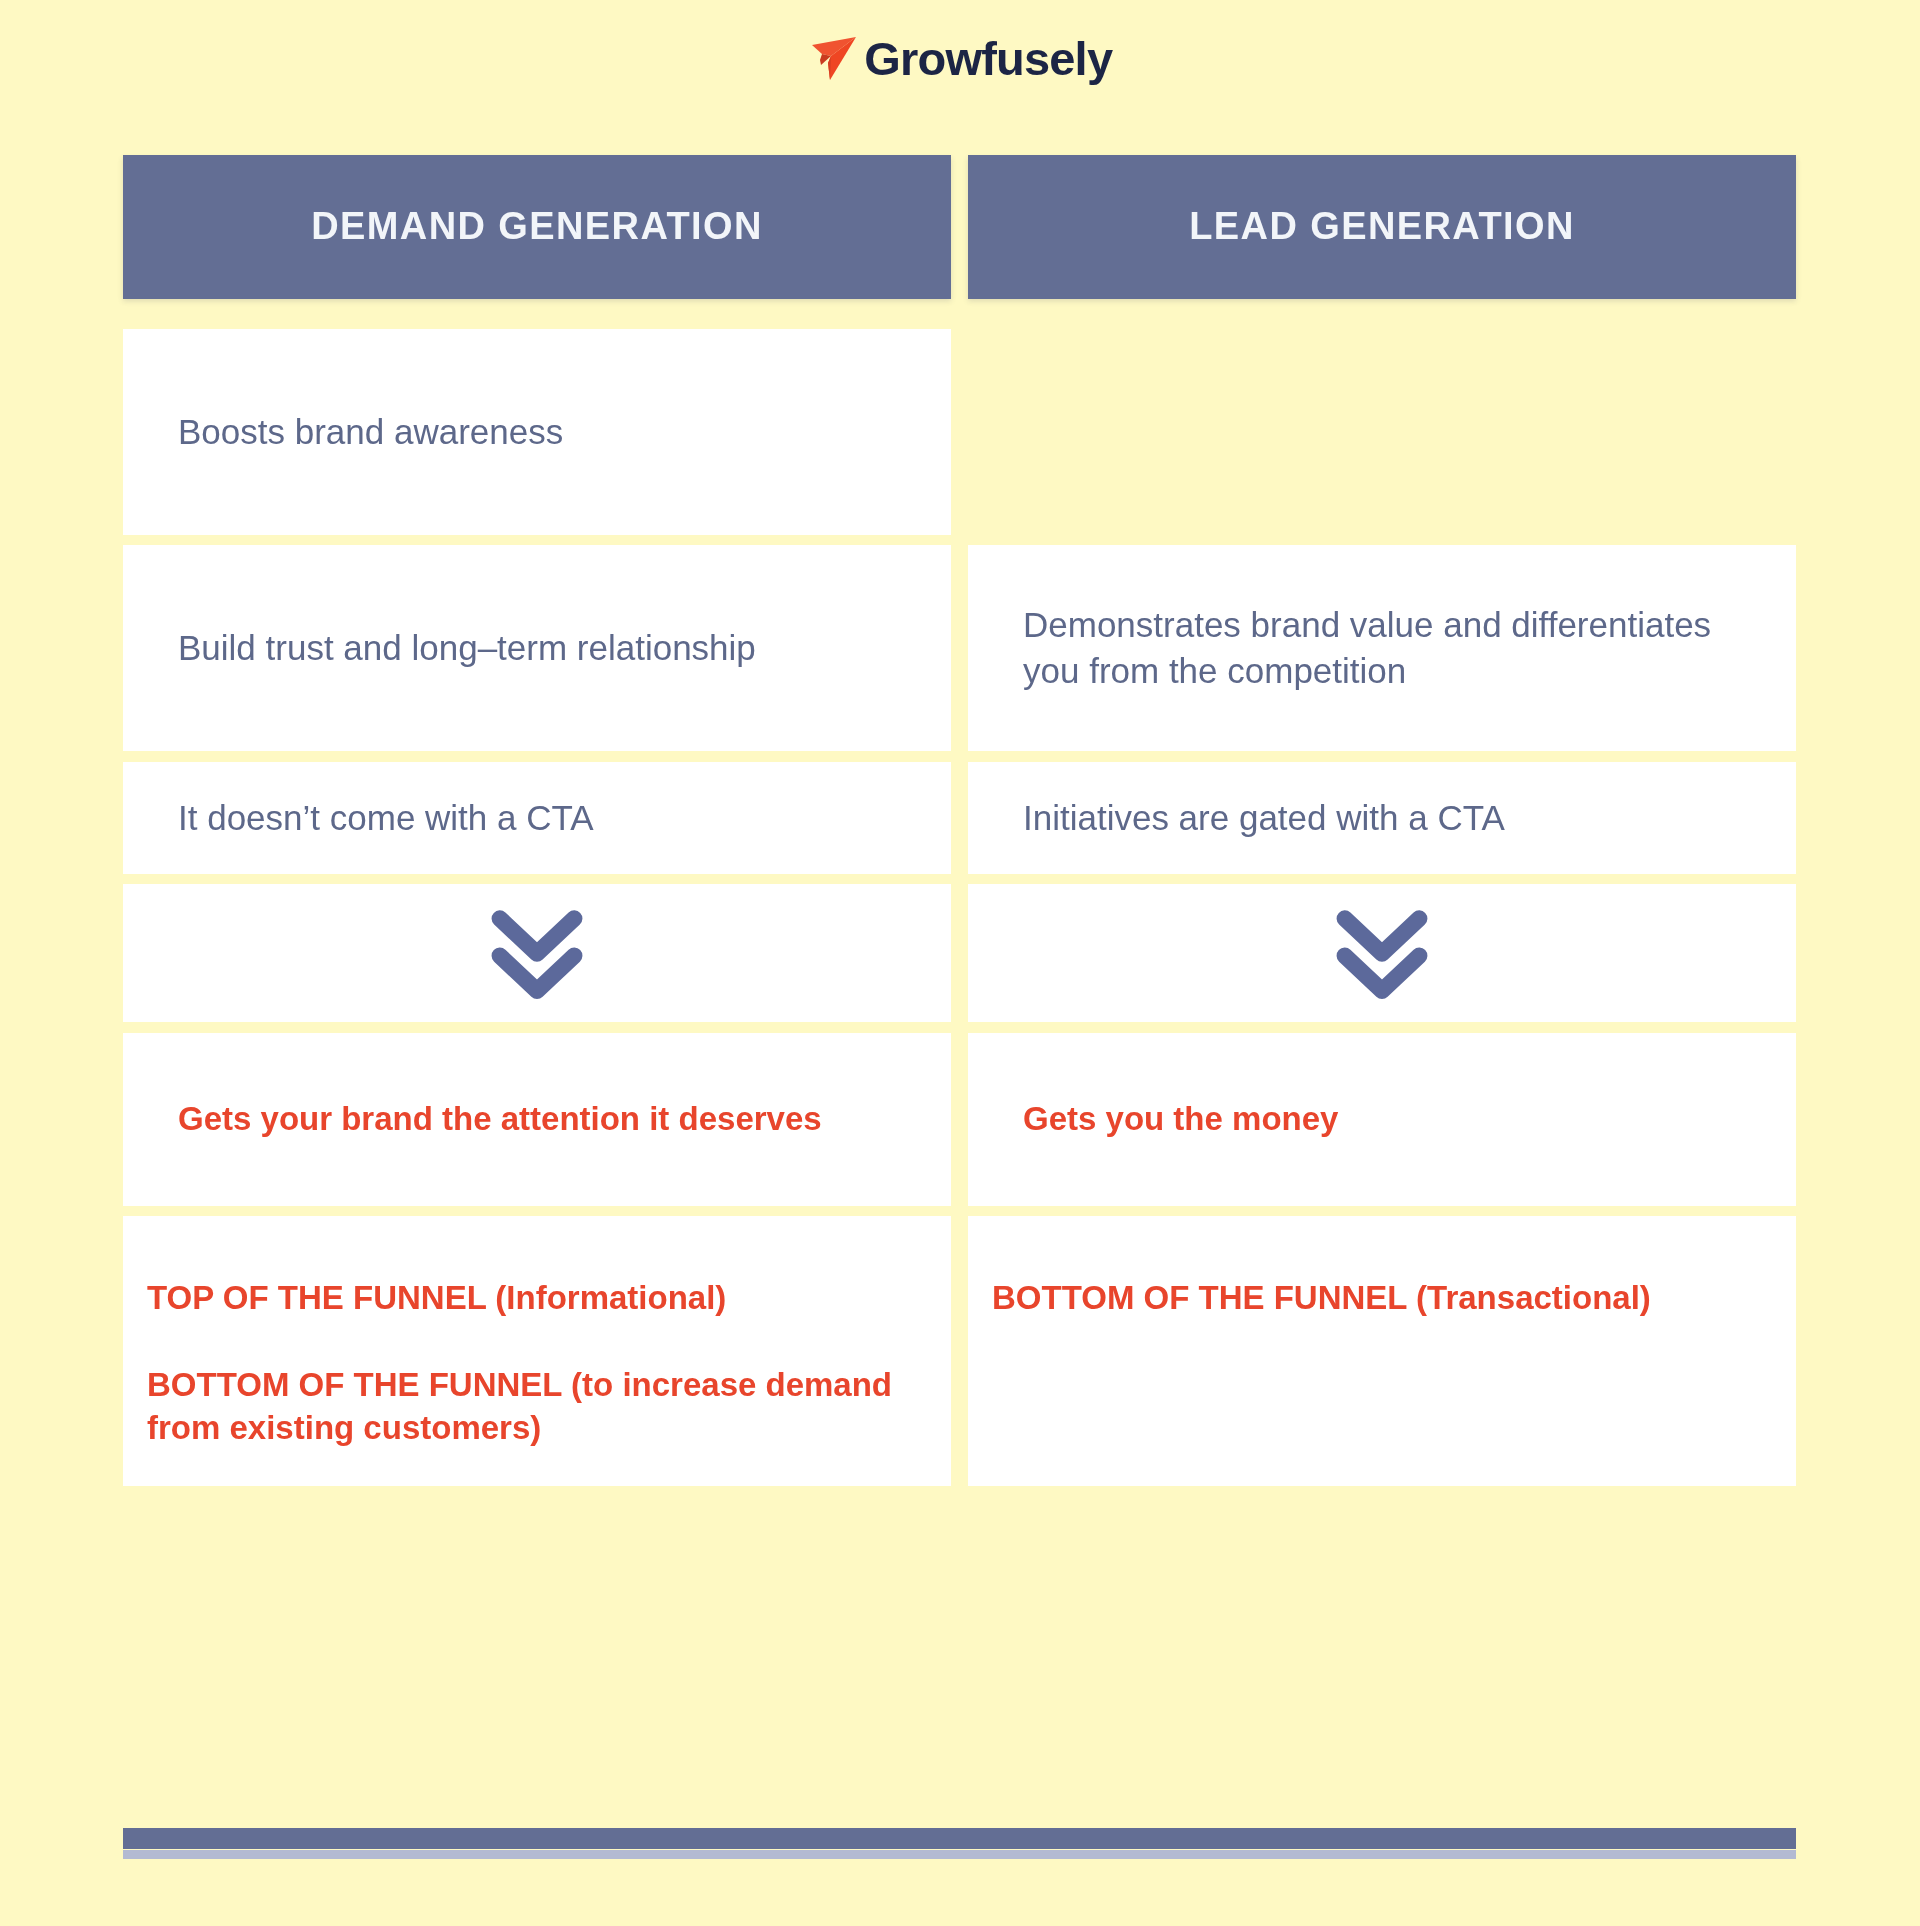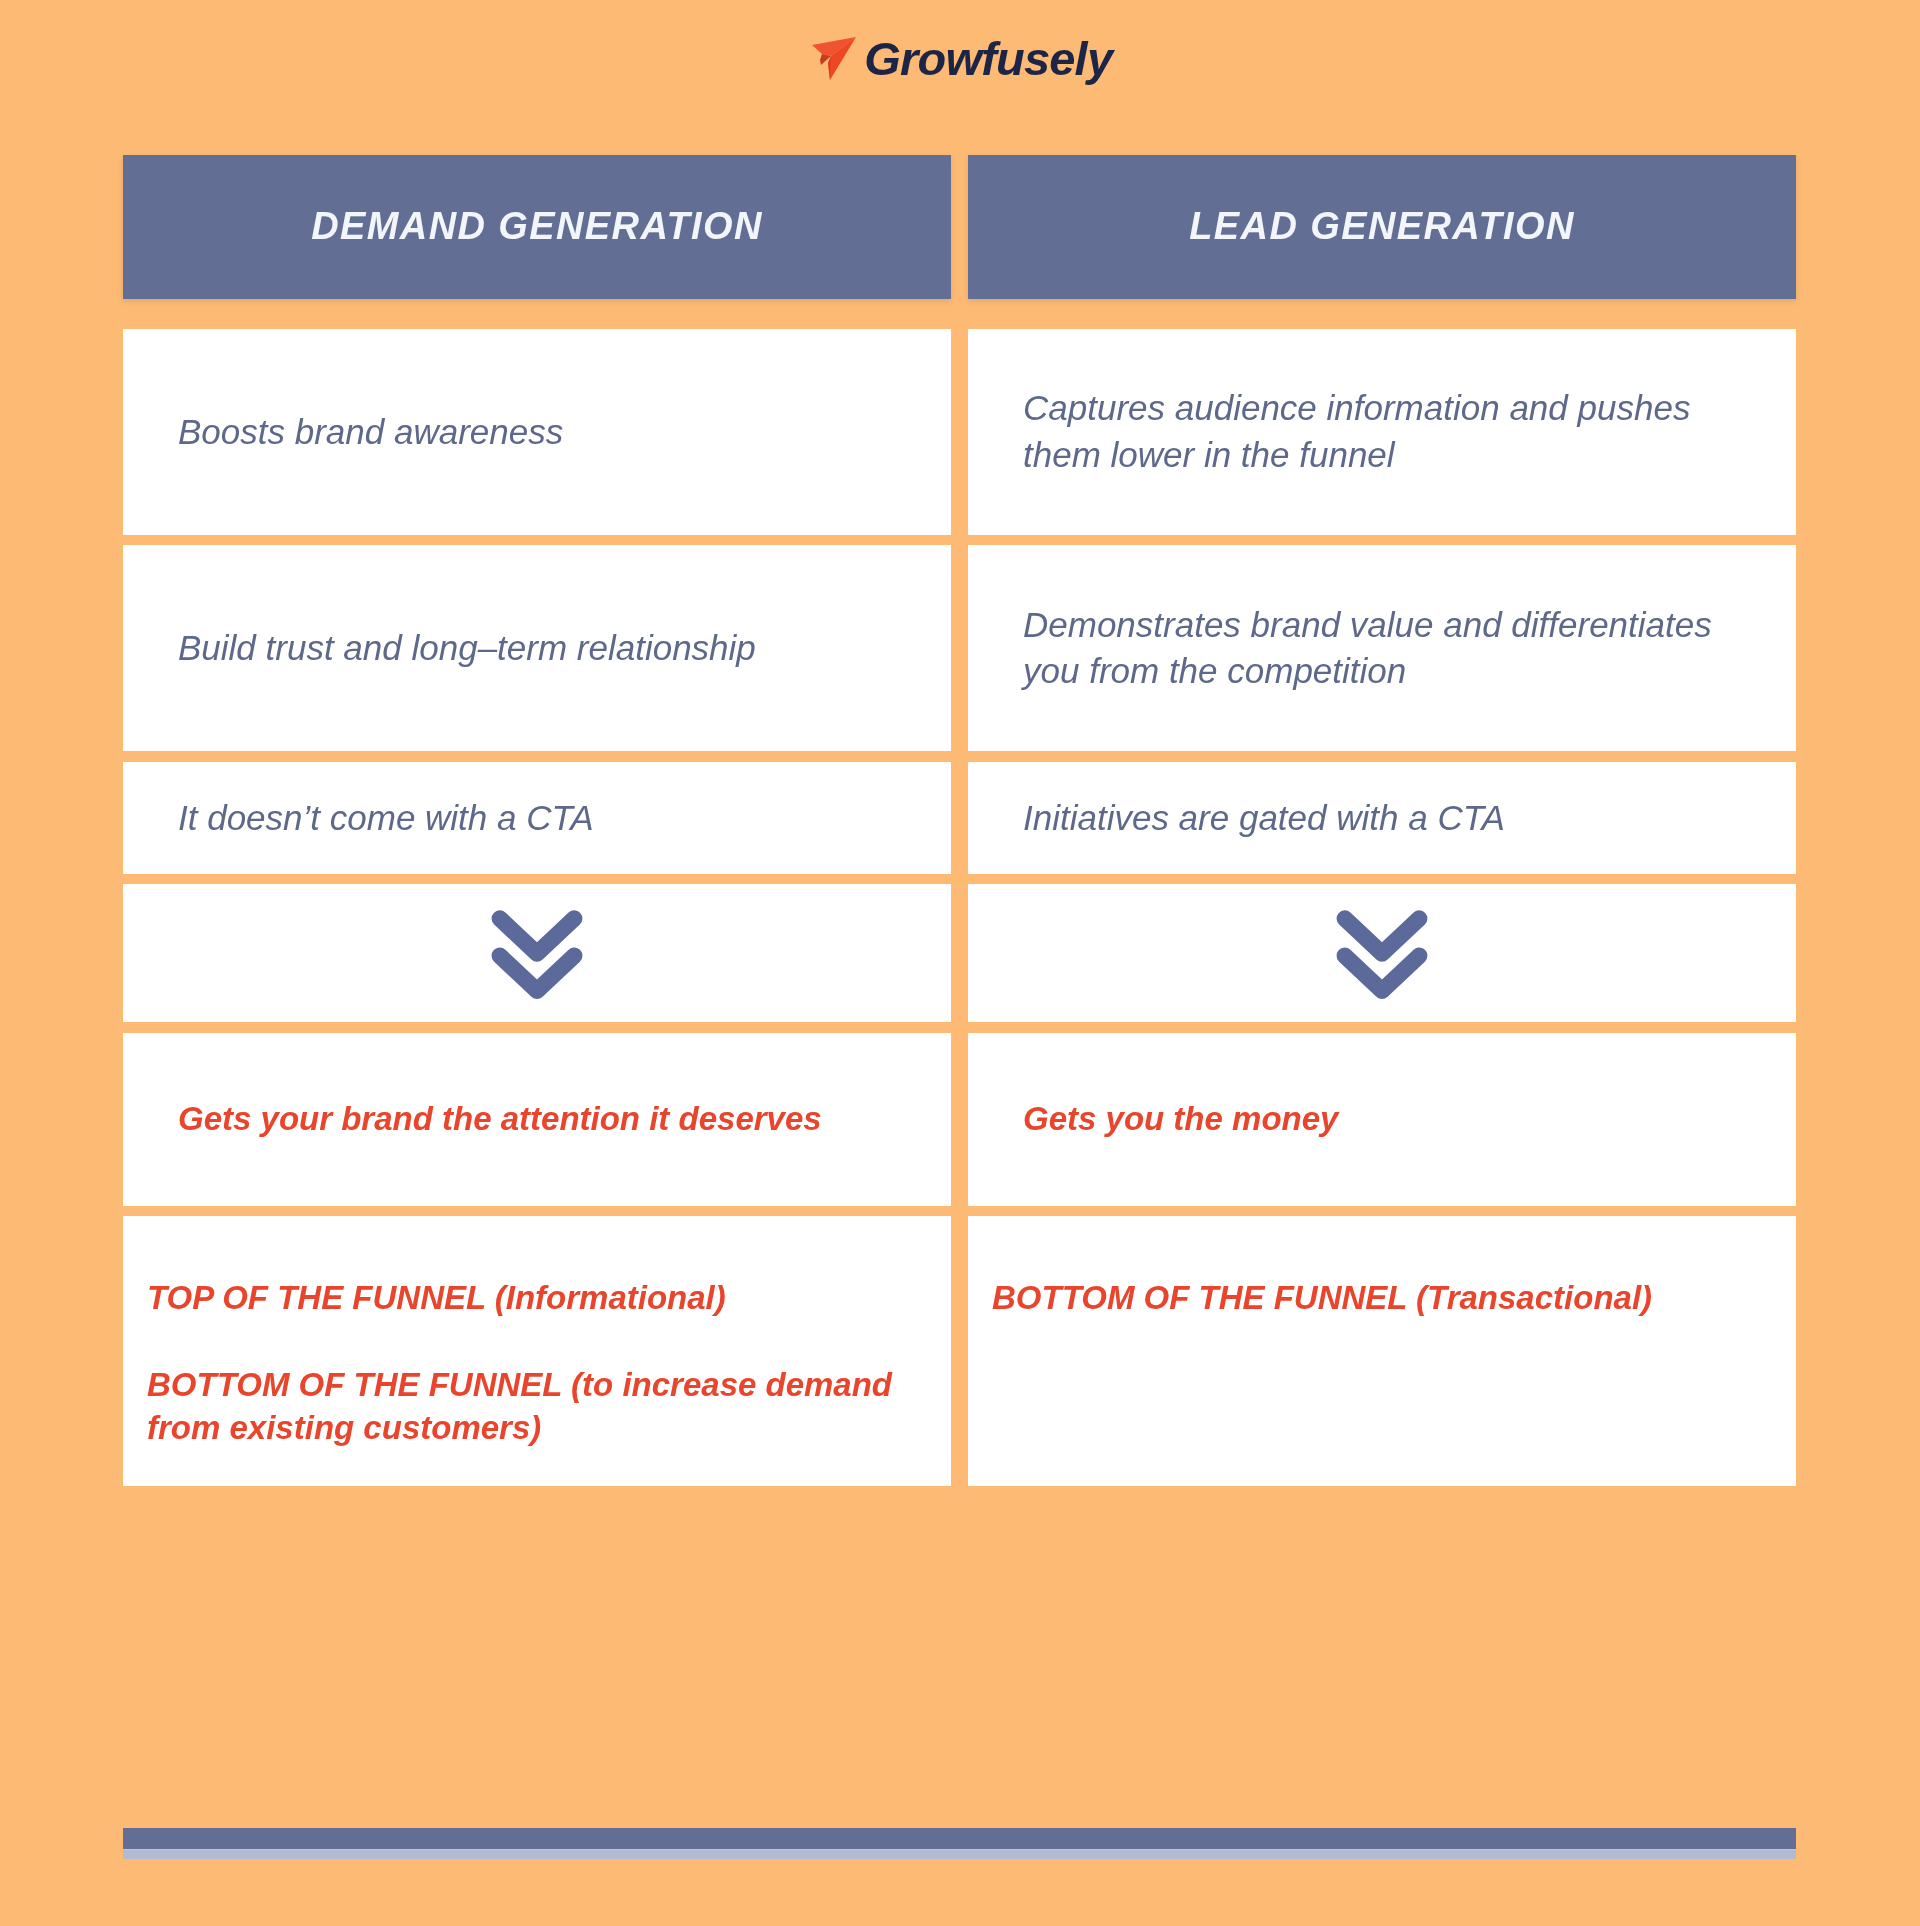--- a/index.html
+++ b/index.html
@@ -9,22 +9,21 @@
     height: 1926px;
     background: #e7ebf2;
     font-family: "Liberation Sans", sans-serif;
     overflow: hidden;
   }
 
   .page {
     position: relative;
     width: 1921px;
     height: 1926px;
-    background: #fdba74;
-    font-style: italic;
+    background: #fef9c3;
   }
 
   
   .logo-wrap {
     position: absolute;
     left: 0;
     top: 33px;
     width: 1921px;
     display: flex;
     align-items: center;
@@ -166,23 +165,20 @@
       </div>
       <div class="cell header-cell">
         <div class="header-label">LEAD GENERATION</div>
       </div>
     </div>
 
     <div class="row r1">
       <div class="cell">
         <div class="body-text">Boosts brand awareness</div>
       </div>
-      <div class="cell">
-        <div class="body-text">Captures audience information and pushes them lower in the funnel</div>
-      </div>
     </div>
 
 
     <div class="row r3">
       <div class="cell">
         <div class="body-text">Build trust and long–term relationship</div>
       </div>
       <div class="cell">
         <div class="body-text">Demonstrates brand value and differentiates you from the competition</div>
       </div>

